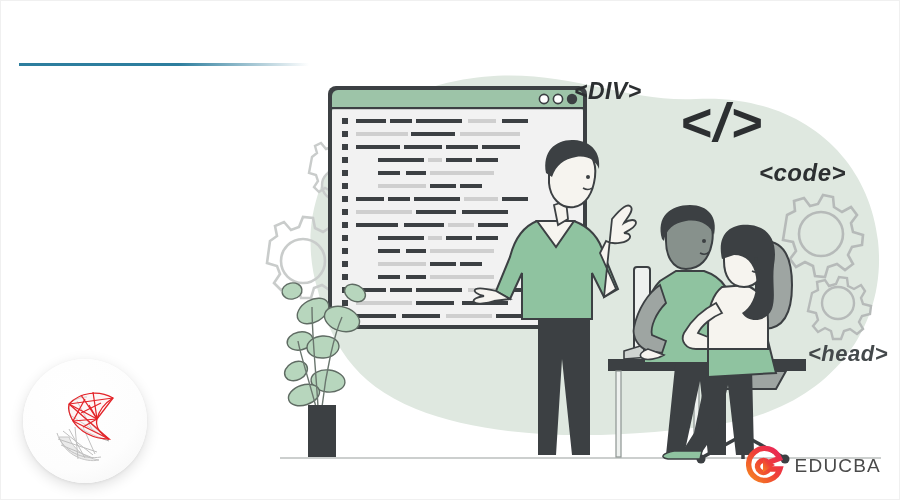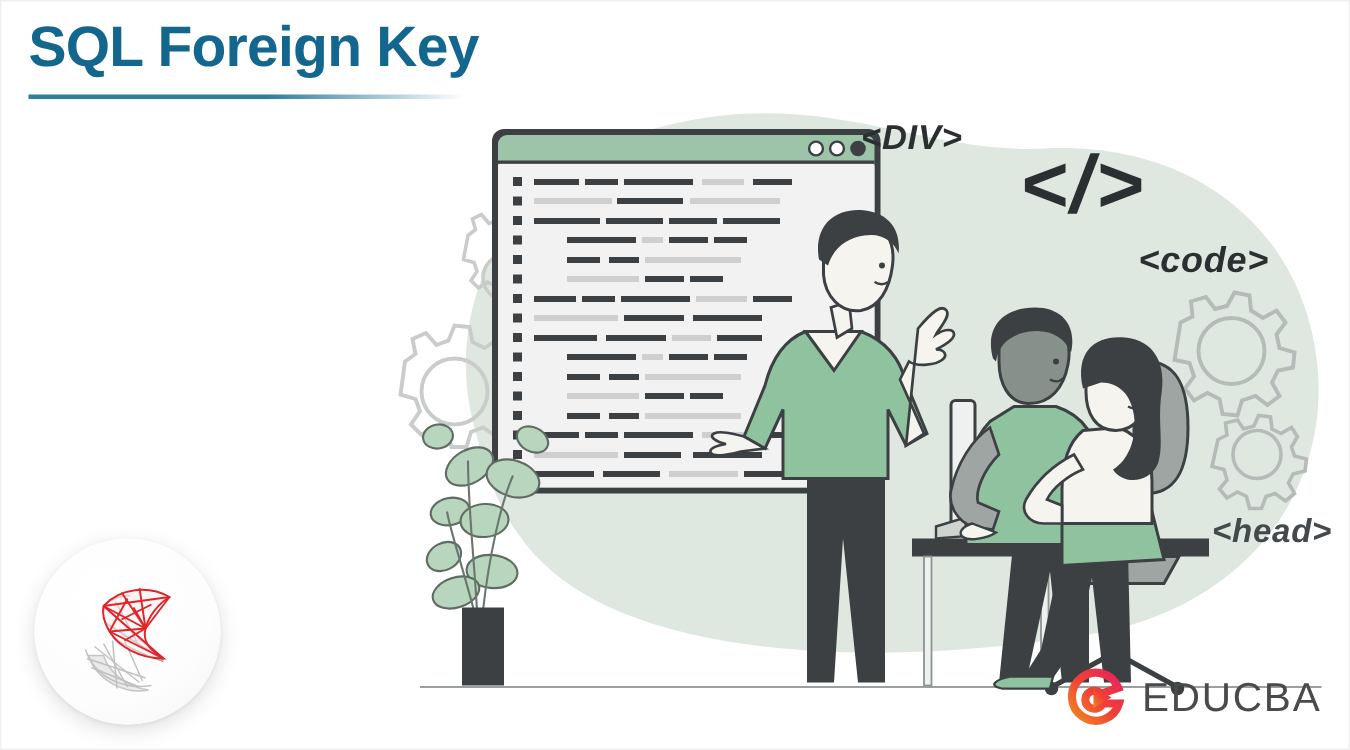--- a/index.html
+++ b/index.html
@@ -27,32 +27,29 @@
   .sql-badge svg{position:absolute;left:0;top:0;}
 
   
   .illus{position:absolute;left:255px;top:40px;width:645px;height:460px;font-style:italic;}
   .illus svg{display:block;}
 
   
   .educba{position:absolute;right:18px;bottom:14px;display:flex;align-items:center;gap:9px;}
   .educba-mark{width:40px;height:40px;position:relative;flex:0 0 auto;}
   .educba-text{
-    font-family:"Liberation Sans",sans-serif;font-size:27px;letter-spacing:1.2px;
+    font-family:"Liberation Sans",sans-serif;font-size:19px;letter-spacing:1.2px;
     color:#4a4a4a;line-height:1;font-weight:400;
   }
 </style>
 </head>
 <body>
 
 <div class="canvas">
 
-  <div class="title-wrap">
-    <h1 class="page-title">SQL Foreign Key</h1>
-  </div>
   <div class="title-rule"></div>
 
   <div class="sql-badge">
     <svg width="124" height="124" viewBox="0 0 124 124">
       <g stroke="#bdbdbd" stroke-width="1" fill="none" opacity=".95">
         <path d="M36 78 C42 96 62 104 76 101 C62 99 50 90 46 78 Z" fill="#e9e9e9" stroke="#c3c3c3"></path>
         <path d="M34 74 C40 93 60 101 78 98"></path>
         <path d="M40 72 L70 96"></path>
           <path d="M46 70 L62 99"></path>
         <path d="M35 80 L74 93"></path>

